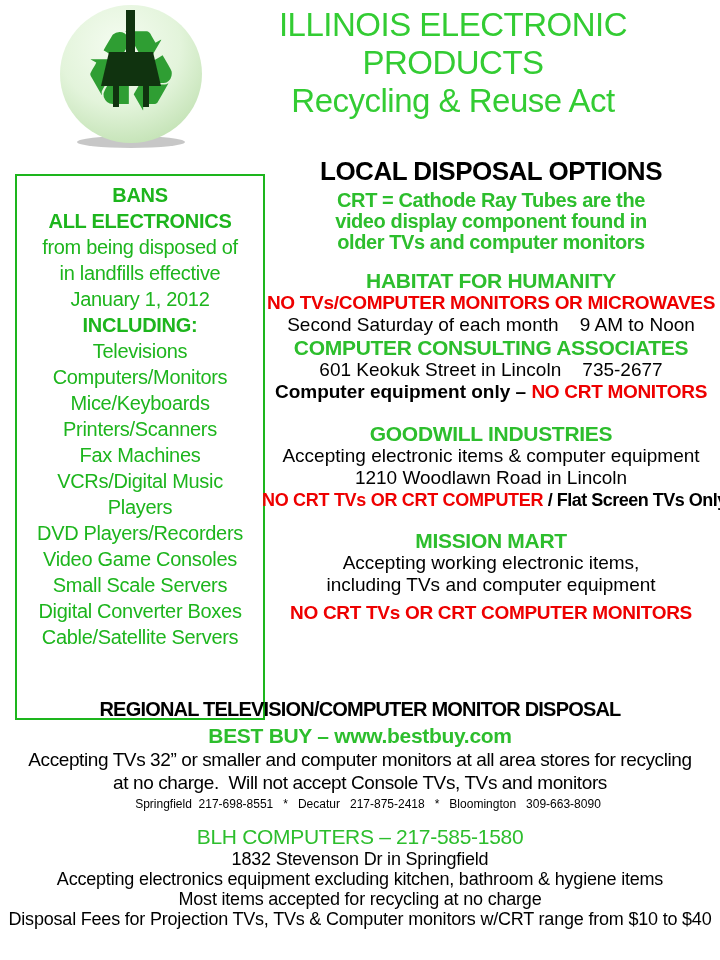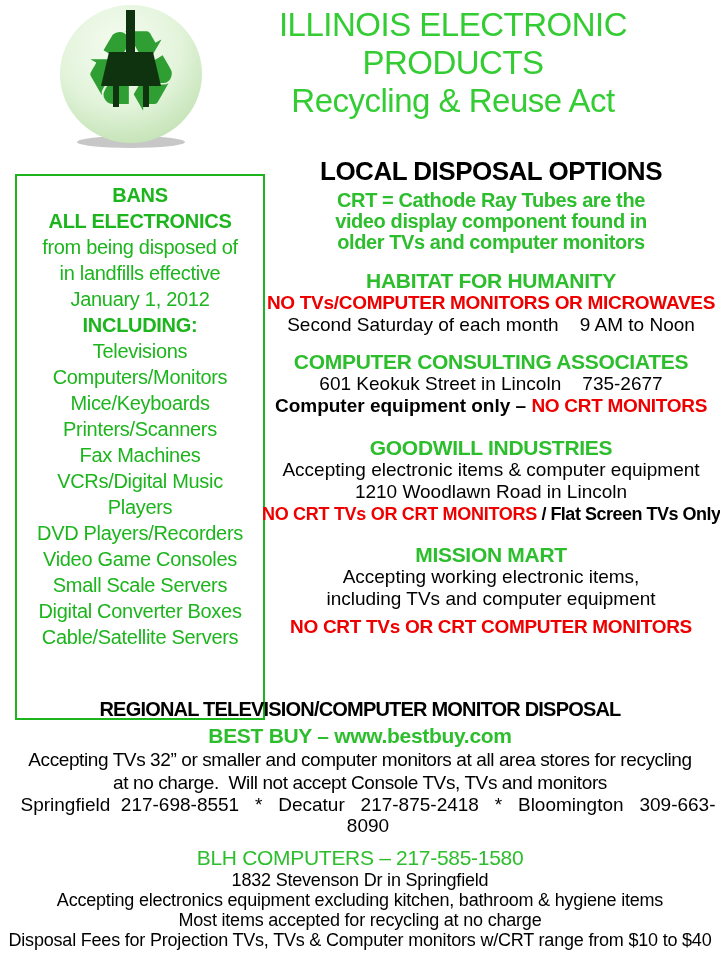--- a/index.html
+++ b/index.html
@@ -27,32 +27,32 @@
   .lo-title { font-size:26px; font-weight:bold; color:#000; letter-spacing:-0.5px; }
   .crt { color:var(--header_green,#2dbe2d); font-weight:bold; font-size:20px;
          line-height:21px; letter-spacing:-0.4px; margin-top:3px; }
   .sec-name { color:var(--header_green,#2dbe2d); font-weight:bold; font-size:21px;
               line-height:23px; letter-spacing:-0.3px; }
   .ln { font-size:19px; line-height:22px; }
   .red { color:var(--alert_red,#ee0000); font-weight:bold; letter-spacing:-0.3px; }
   .bold { font-weight:bold; }
   .nowrap { white-space:nowrap; }
   .m-habitat { margin-top:16px; }
-  .m-cca { margin-top:14px; }
+  .m-cca { }
   .m-goodwill { margin-top:19px; }
   .m-mission { margin-top:18px; }
   .mission-warn { margin-top:6px; }
   .gw-warn { font-size:18px; letter-spacing:-0.5px; }
   
   .regional { position:absolute; left:0; top:694px; width:720px; text-align:center; }
   .reg-title { font-size:20px; font-weight:bold; letter-spacing:-0.8px; line-height:30px;text-align:center; }
   .bb-name { color:var(--header_green,#22c122); font-weight:bold; font-size:21px;
              line-height:24px; letter-spacing:-0.3px; margin-top:0; }
   .bb-ln { font-size:19px; line-height:23px; letter-spacing:-0.4px; }
-  .bb-phones { font-size:19px; line-height:21px; margin-top:0;margin-left:16px; }
+  .bb-phones { font-size:12px; line-height:21px; margin-top:0;margin-left:16px; }
   .blh-name { color:var(--header_green,#22c122); font-weight:normal; font-size:21px;
               line-height:24px; letter-spacing:-0.3px; margin-top:10px; }
   .blh-ln { font-size:18px; line-height:20px; letter-spacing:-0.2px; }
 </style>
 </head>
 <body>
 
 <svg class="logo" viewBox="0 0 162 148">
   <defs>
     <radialGradient id="sphereG" cx="0.42" cy="0.30" r="0.78">
@@ -115,21 +115,21 @@
   <div class="m-cca">
     <div class="sec-name">COMPUTER CONSULTING ASSOCIATES</div>
     <div class="ln">601 Keokuk Street in Lincoln&nbsp;&nbsp;&nbsp;&nbsp;735-2677</div>
     <div class="ln nowrap"><span class="bold">Computer equipment only – </span><span class="red">NO CRT MONITORS</span></div>
   </div>
 
   <div class="m-goodwill">
     <div class="sec-name">GOODWILL INDUSTRIES</div>
     <div class="ln">Accepting electronic items &amp; computer equipment</div>
     <div class="ln">1210 Woodlawn Road in Lincoln</div>
-    <div class="ln nowrap gw-warn"><span class="red">NO CRT TVs OR CRT MONITORS</span><span class="bold"> / Flat Screen TVs Only</span></div>
+    <div class="ln nowrap gw-warn"><span class="red">NO CRT TVs OR CRT COMPUTER</span><span class="bold"> / Flat Screen TVs Only</span></div>
   </div>
 
   <div class="m-mission">
     <div class="sec-name">MISSION MART</div>
     <div class="ln">Accepting working electronic items,</div>
     <div class="ln">including TVs and computer equipment</div>
     <div class="ln red mission-warn">NO CRT TVs OR CRT COMPUTER MONITORS</div>
   </div>
 </div>
 

